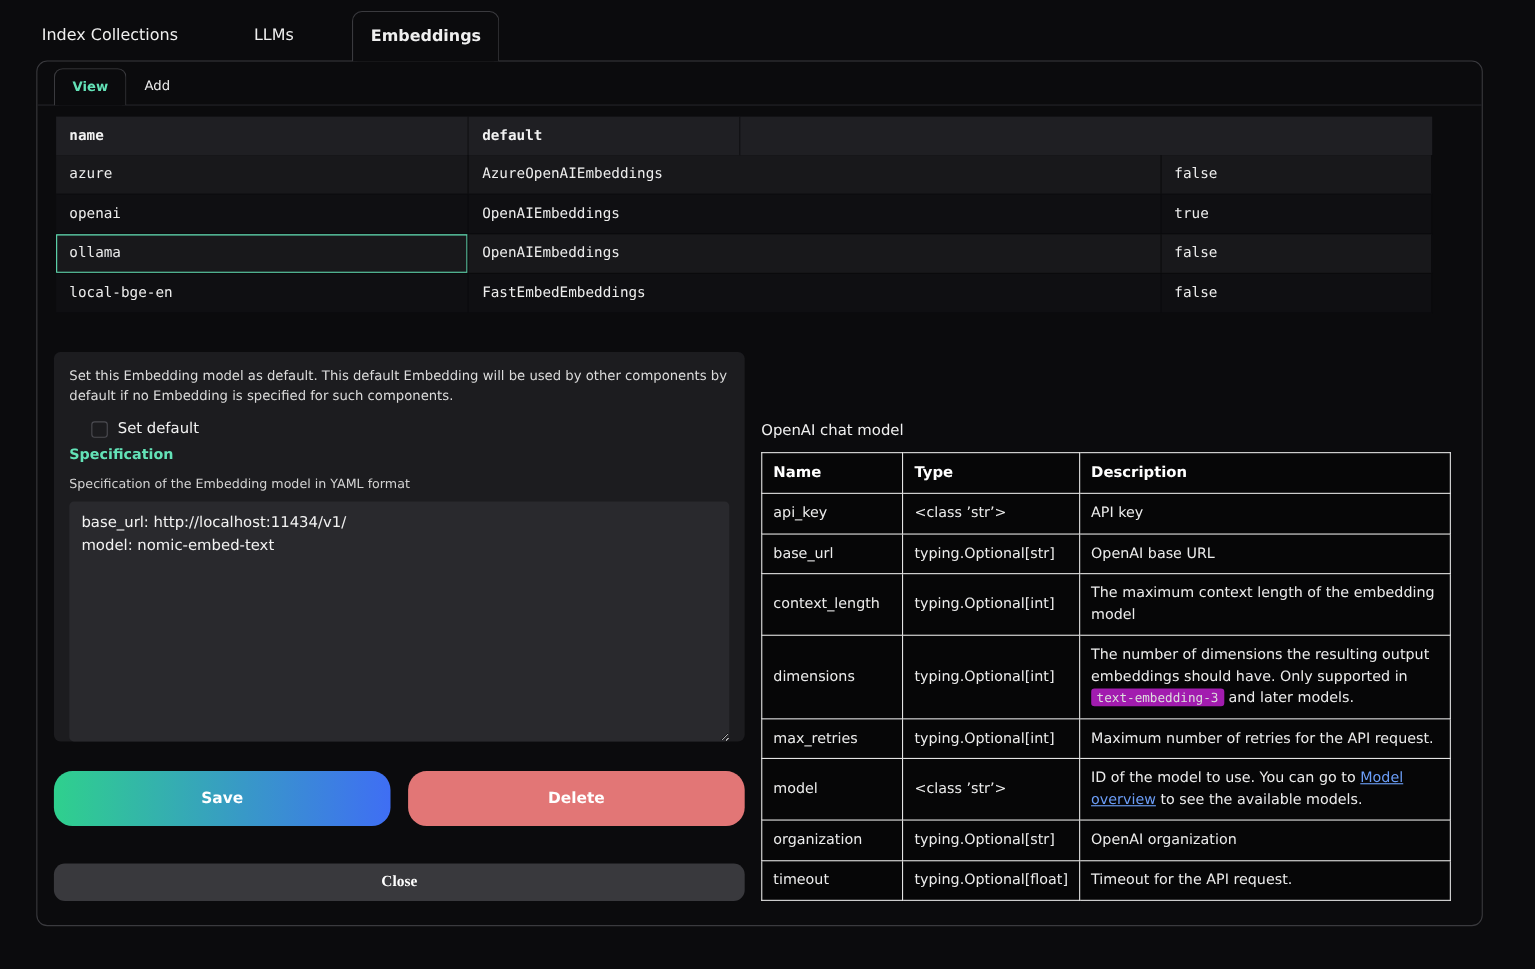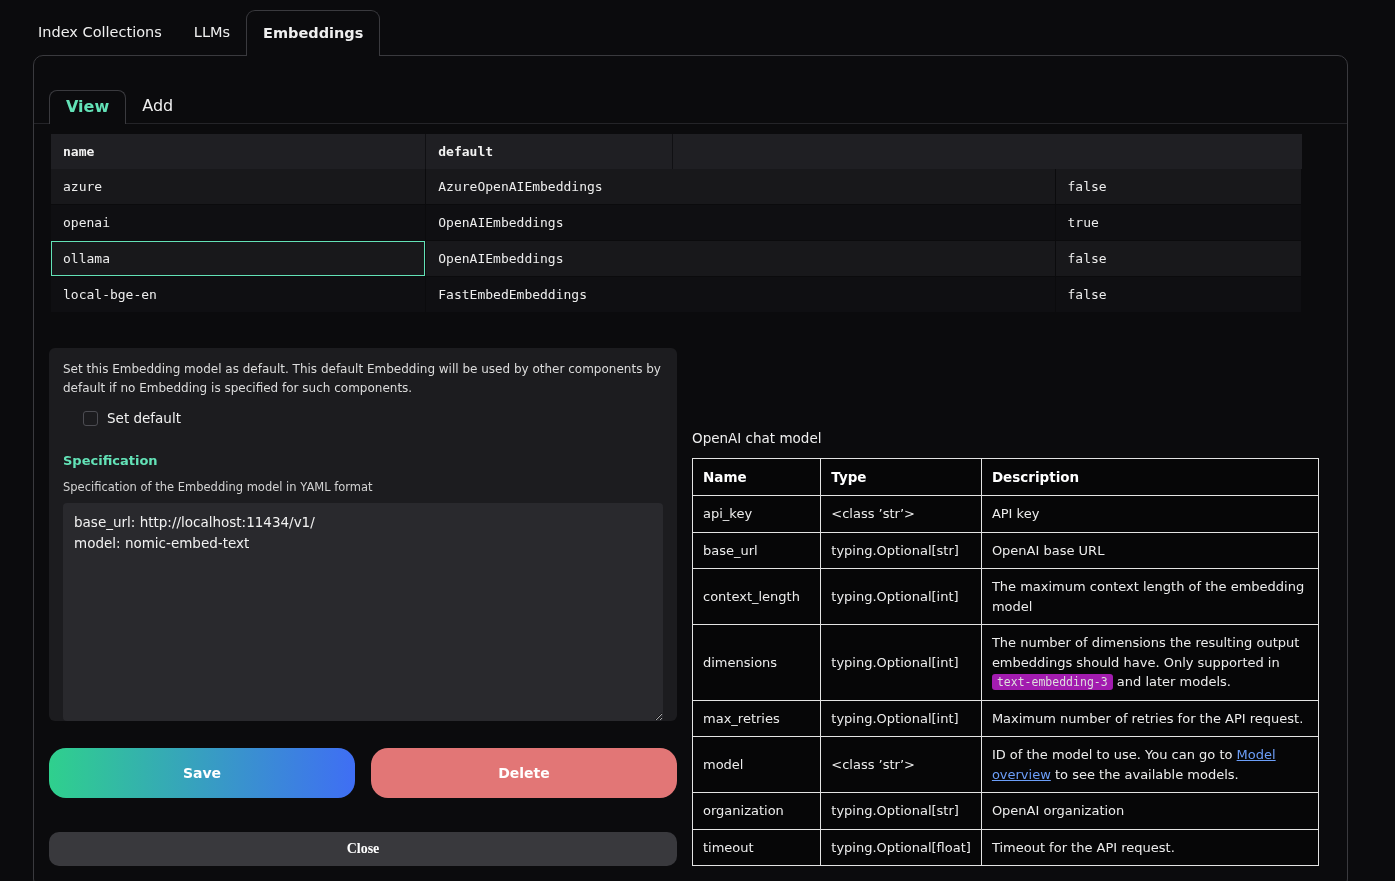--- a/index.html
+++ b/index.html
@@ -5,40 +5,40 @@
   * { margin: 0; padding: 0; box-sizing: border-box; }
   html, body { background: #0b0b0d; }
   body {
     width: 1395px; height: 881px; overflow: hidden; position: relative;
     font-family: "DejaVu Sans", "Liberation Sans", sans-serif;
     color: #f2f2f2; font-size: 13px;
   }
   .app { padding-top: 10px; }
 
   
-  .top-tabs { display: flex; margin-left: 22px; position: relative; z-index: 2; }
+  .top-tabs { display: flex; margin-left: 22px; position: relative; z-index: 2; gap: 37px; }
   .top-tab { padding: 13px 16px; font-size: 14.5px; line-height: 18px; color: #efefef; cursor: pointer; }
   .top-tab.active {
     font-weight: bold;
     border: 1px solid #3a3a3e; border-bottom: none;
     border-radius: 9px 9px 0 0;
     background: #0b0b0d; margin-bottom: -1px; padding-bottom: 14px;
   }
 
   
   .main-panel {
     margin-left: 33px; width: 1315px;
     border: 1px solid #3a3a3e; border-radius: 10px;
     position: relative; z-index: 1;
     padding-bottom: 22px; background: #0b0b0d;
   }
 
   
   .inner-tabs { display: flex; padding: 6px 0 0 15px; border-bottom: 1px solid #242428; }
-  .inner-tab { padding: 8px 16px 9px; font-size: 16px; line-height: 16px; color: #efefef; cursor: pointer; margin-top: 28px; }
+  .inner-tab { padding: 8px 16px 9px; font-size: 12px; line-height: 16px; color: #efefef; cursor: pointer; }
   .inner-tab.active {
     color: var(--accent, #63e2b7); font-weight: 600;
     border: 1px solid #3a3a3e; border-bottom: none;
     border-radius: 8px 8px 0 0;
     background: #0b0b0d; margin-bottom: -1px;
   }
 
   
   .etable {
     margin: 10px 45px 0 17px;
@@ -53,21 +53,21 @@
   .c-name { width: 30%; } .c-vendor { width: 50.3%; } .c-default { width: 19.7%; }
   .etable-row.selected .c-name { box-shadow: inset 0 0 0 1px var(--accent, #63e2b7); }
 
   
   .bottom { display: flex; gap: 15px; margin: 35px 28px 0 15px; align-items: flex-end; }
   .left-col { flex: 0 0 628px; }
   .right-col { flex: 1; min-width: 0; }
 
   .default-box { background: #1c1c1f; border-radius: 6px; padding: 12px 14px 0; }
   .default-desc { font-size: 12px; color: #dcdcdc; line-height: 1.6; margin-bottom: 12px; }
-  .checkbox-row { display: flex; align-items: center; gap: 9px; margin-bottom: 27px; cursor: pointer; padding-left: 20px; }
+  .checkbox-row { display: flex; align-items: center; gap: 9px; margin-bottom: 8px; cursor: pointer; padding-left: 20px; }
   .checkbox { width: 15px; height: 15px; flex: 0 0 15px; border: 1px solid #4c4c52; border-radius: 3px; background: #1c1c1f; }
   .checkbox-label { font-size: 13.5px; }
   .spec-heading { color: var(--accent, #63e2b7); font-size: 13px; font-weight: 600; line-height: 16px; margin-bottom: 12px; }
   .spec-desc { font-size: 11.5px; color: #d2d2d2; line-height: 13px; margin-bottom: 9px; }
   .yaml-input {
     display: block; width: 100%; height: 218px;
     background: #29292d; color: #f2f2f2;
     border: none; border-radius: 4px; outline: none;
     padding: 9px 11px; font-family: inherit; font-size: 13.5px; line-height: 1.55;
     resize: both; overflow: auto;

